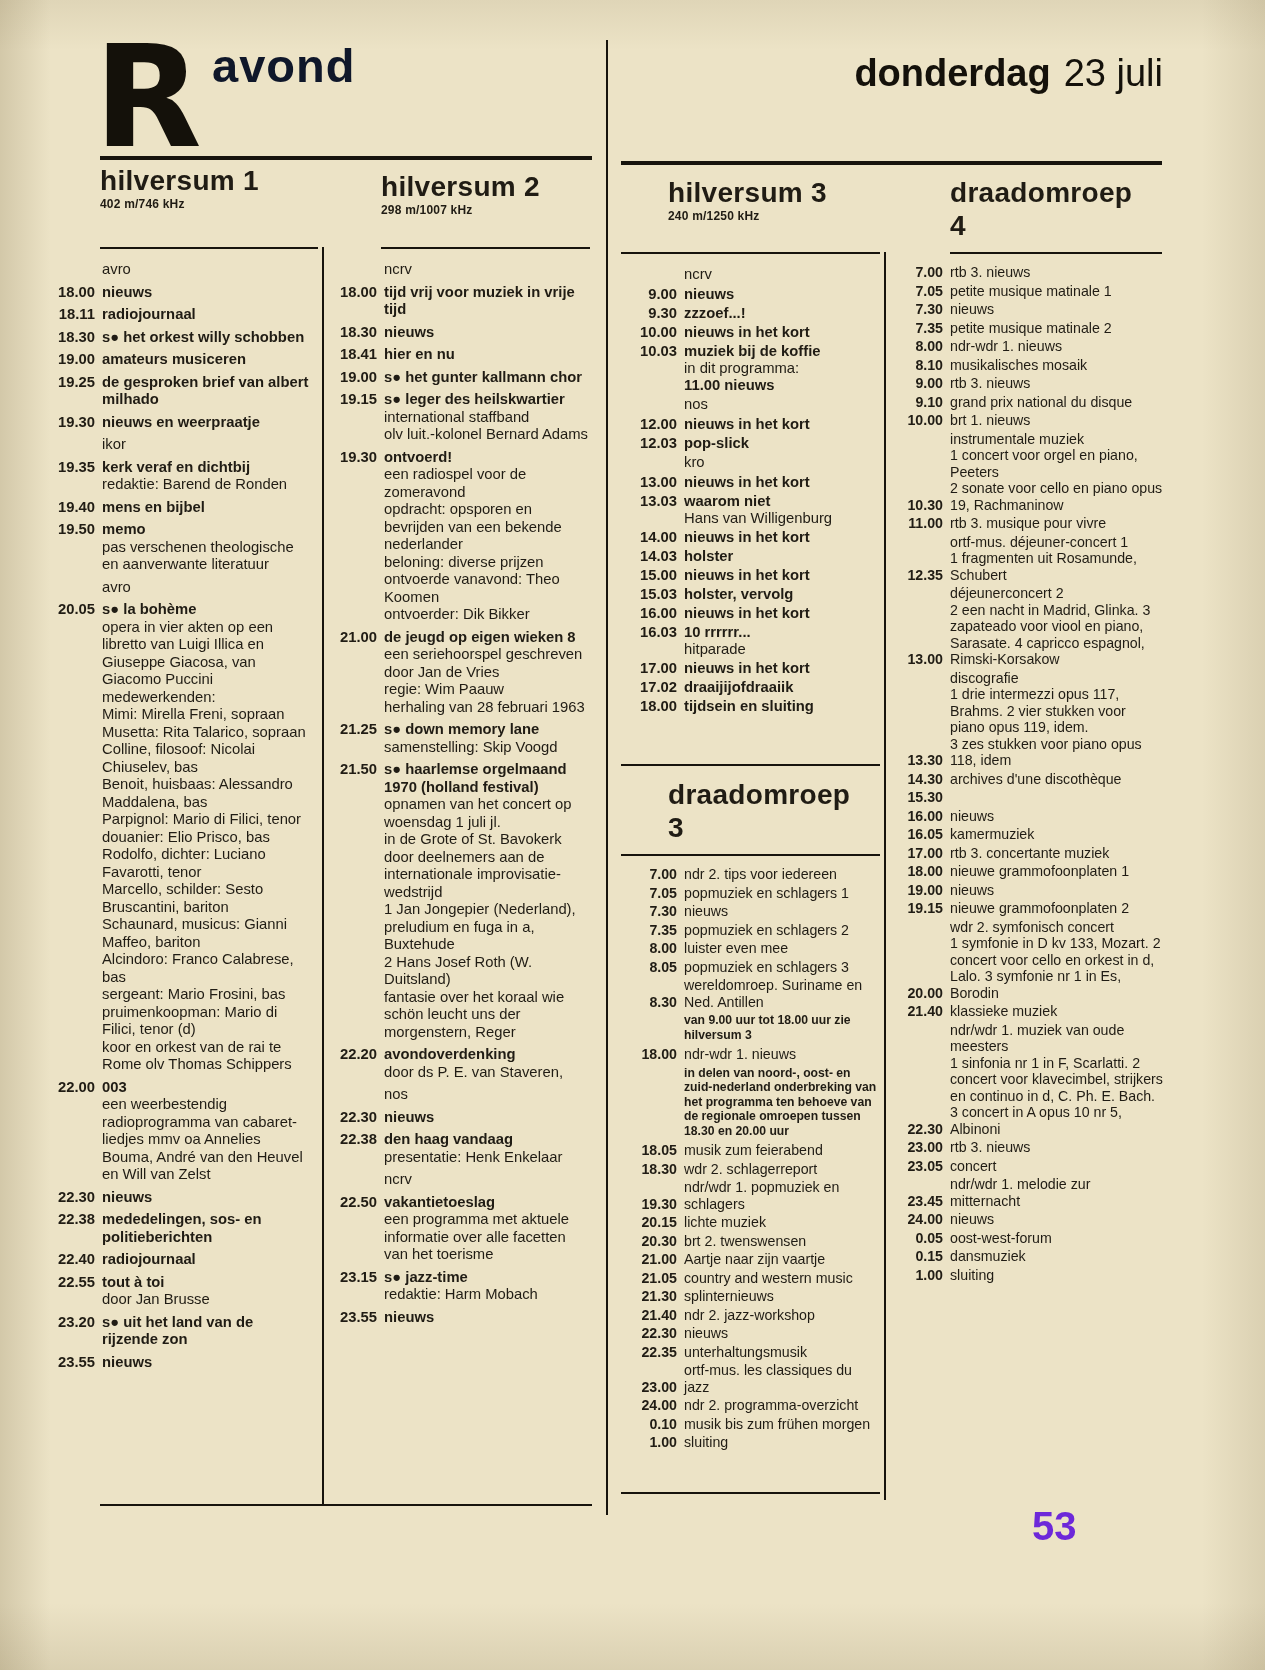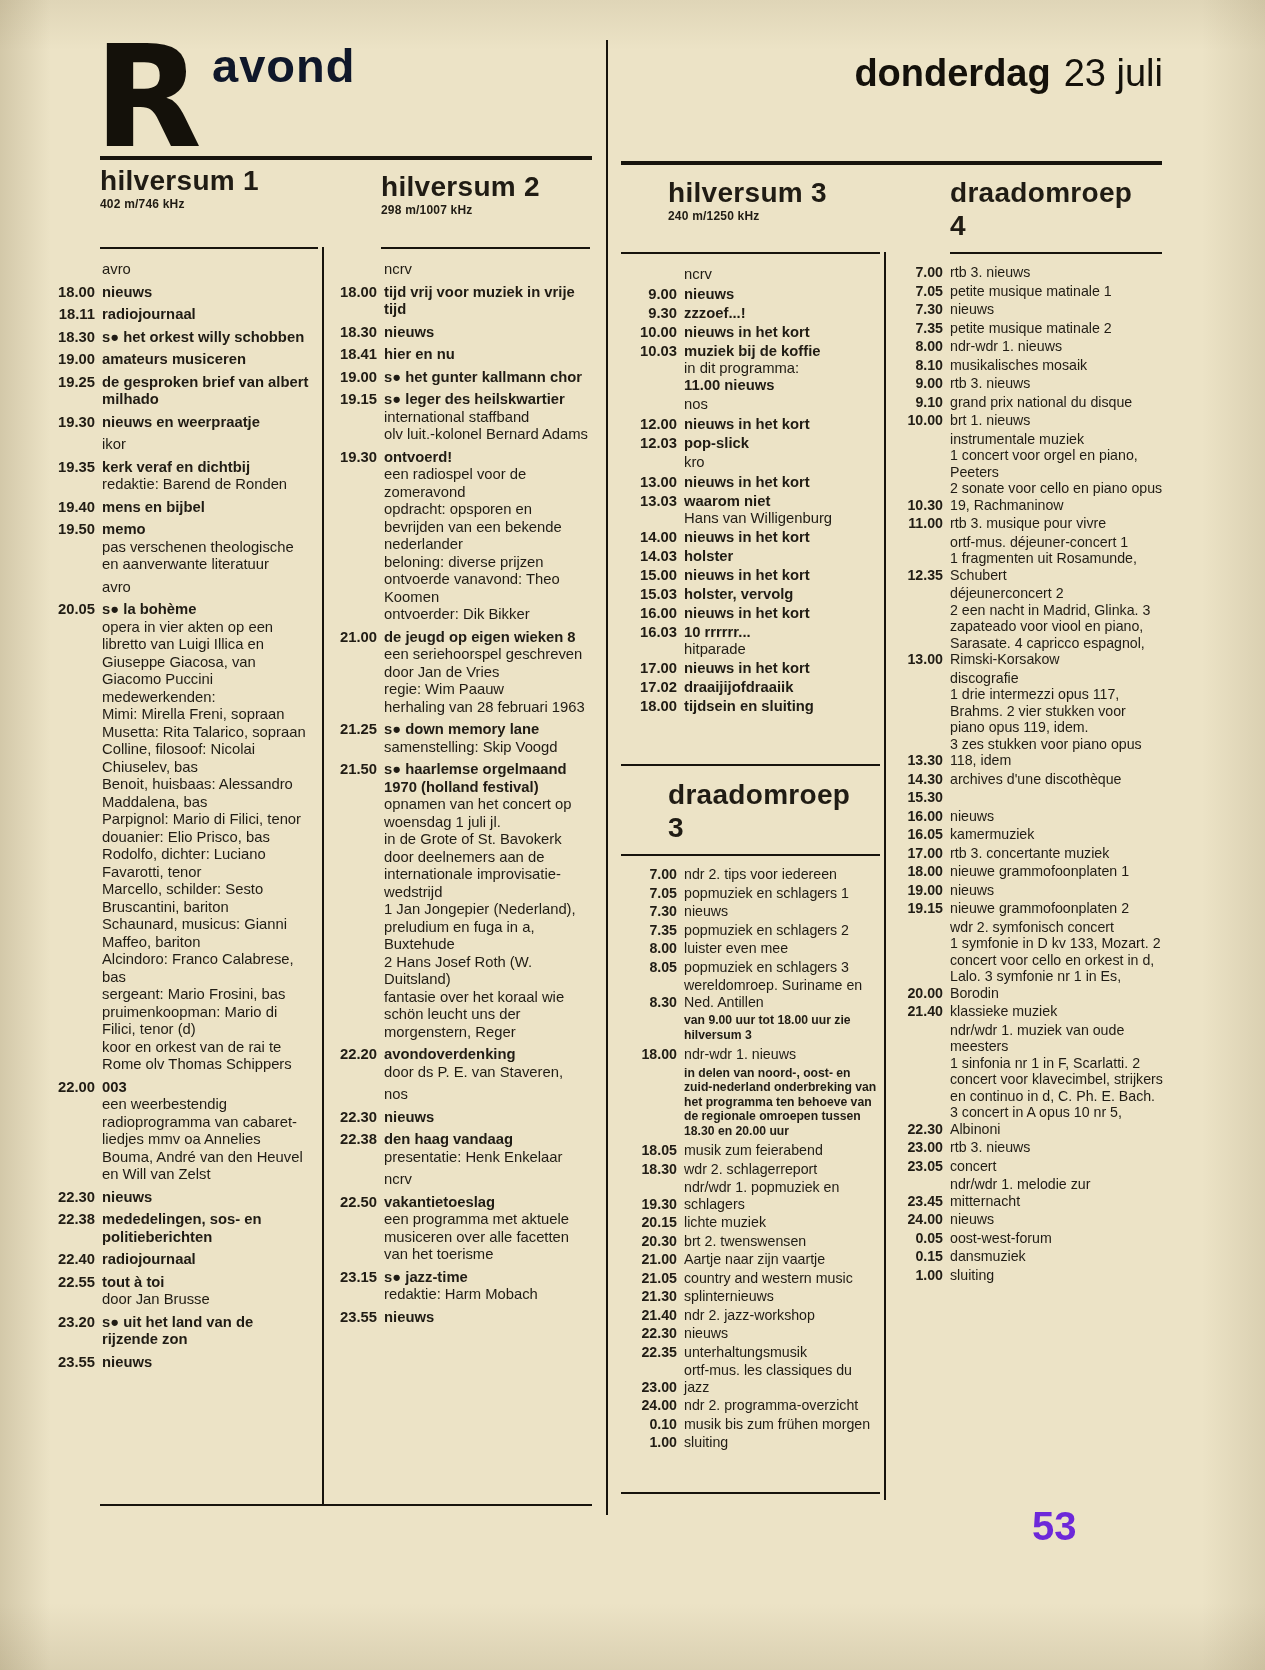--- a/index.html
+++ b/index.html
@@ -300,21 +300,21 @@
         <div class="body">
           <div class="title">den haag vandaag</div>
           <div class="desc">presentatie: Henk Enkelaar</div>
         </div>
       </div>
       <div class="network">ncrv</div>
       <div class="entry">
         <span class="time">22.50</span>
         <div class="body">
           <div class="title">vakantietoeslag</div>
-          <div class="desc">een programma met aktuele musiceren over alle facetten van het toerisme</div>
+          <div class="desc">een programma met aktuele informatie over alle facetten van het toerisme</div>
         </div>
       </div>
       <div class="entry">
         <span class="time">23.15</span>
         <div class="body">
           <div class="title">s● jazz-time</div>
           <div class="desc">redaktie: Harm Mobach</div>
         </div>
       </div>
       <div class="entry">

